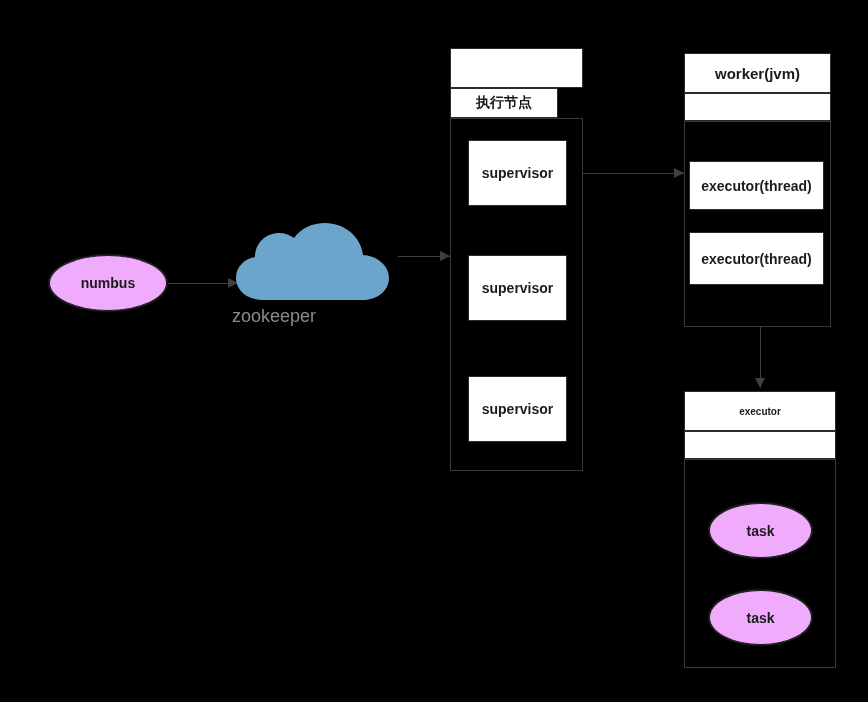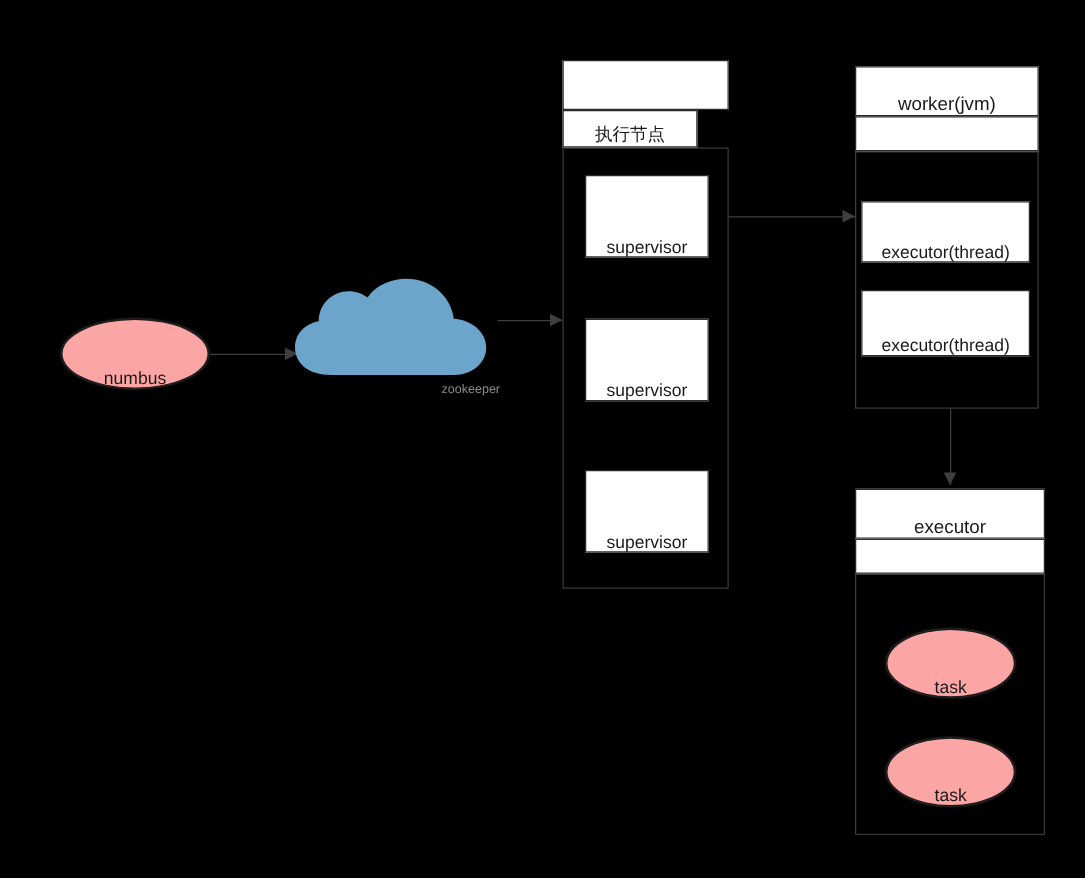--- a/index.html
+++ b/index.html
@@ -14,29 +14,30 @@
     position: relative;
     width: 868px;
     height: 702px;
     background: #000000;
     overflow: hidden;
   }
 
   .node-text {
     position: absolute;
     display: flex;
-    align-items: flex-end;
+    align-items: center;
     justify-content: center;
     text-align: center;
     box-sizing: border-box;
+    font-weight: bold;
   }
 
   
   .ellipse {
-    background: #fca5a5;
+    background: #f0abfc;
     border: 1px solid #1a1a1a;
     border-radius: 50%;
     color: #1a1a1a;
     font-size: 14px;
     box-shadow: 0 0 2px rgba(255,255,255,0.35);
   }
 
   
   .rect-white {
     background: #ffffff;
@@ -53,22 +54,22 @@
     box-sizing: border-box;
   }
 
   
   .cloud-wrap {
     position: absolute;
   }
   .cloud-label {
     position: absolute;
     color: #8a8a8a;
-    font-size: 10px;
-    text-align: right;
+    font-size: 18px;
+    text-align: left;
     width: 100%;
   }
 
   
   .conn-h {
     position: absolute;
     height: 1px;
     background: #3f3f3f;
   }
   .conn-v {
@@ -161,21 +162,21 @@
 
   <div class="node-text rect-white" style="left:689px; top:161px; width:135px; height:49px;">
     <span>executor(thread)</span>
   </div>
   <div class="node-text rect-white" style="left:689px; top:232px; width:135px; height:53px;">
     <span>executor(thread)</span>
   </div>
 
   <div class="container-body" style="left:684px; top:459px; width:152px; height:209px;"></div>
 
-  <div class="node-text rect-white" style="left:684px; top:391px; width:152px; height:40px; font-size:15px;">
+  <div class="node-text rect-white" style="left:684px; top:391px; width:152px; height:40px; font-size:10px;">
     <span>executor</span>
   </div>
   <div class="node-text rect-white" style="left:684px; top:431px; width:152px; height:28px;">
     <span></span>
   </div>
 
   <div class="node-text ellipse" style="left:709px; top:503px; width:103px; height:55px;">
     <span>task</span>
   </div>
   <div class="node-text ellipse" style="left:709px; top:590px; width:103px; height:55px;">

